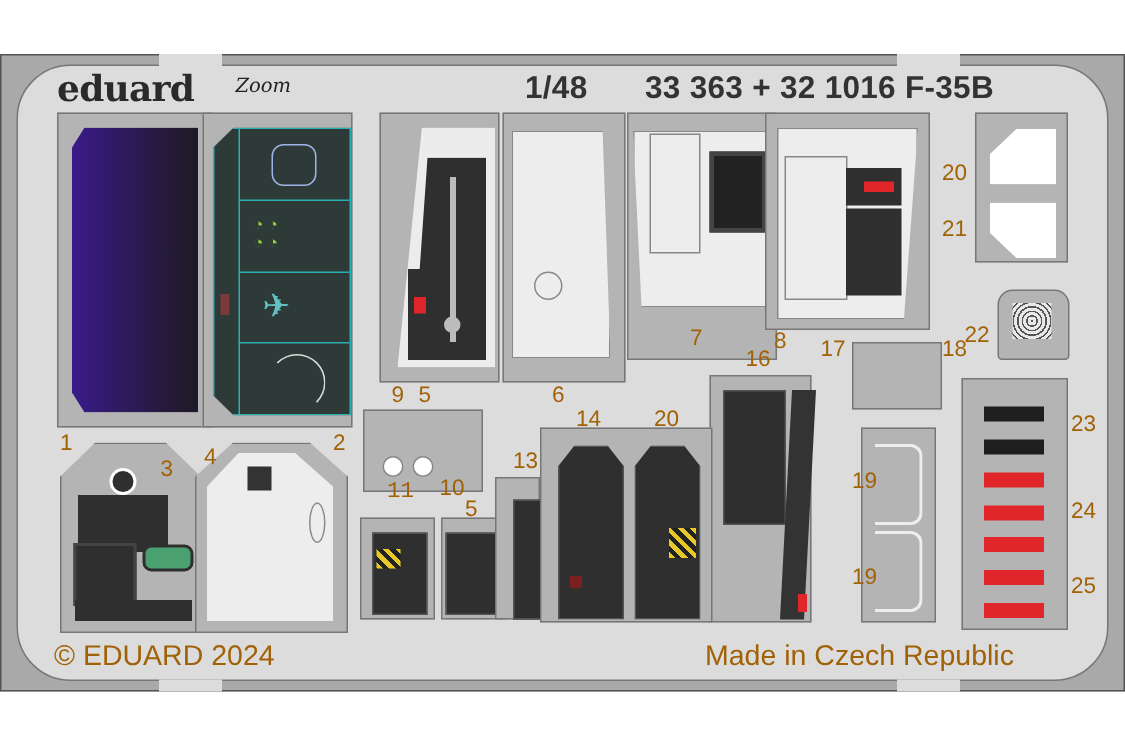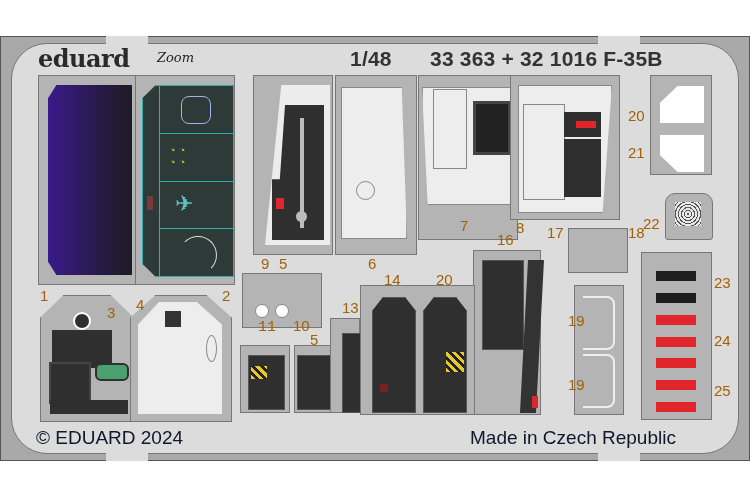--- a/index.html
+++ b/index.html
@@ -7,21 +7,21 @@
   .abs{position:absolute;}
   .fret{position:absolute;left:0;top:36px;width:750px;height:425px;background:#a9a9a9;border:1px solid #555;box-sizing:border-box;}
   .fret-inner{position:absolute;left:10px;top:6px;width:728px;height:411px;background:#dcdcdc;border:1px solid #777;border-radius:36px;box-sizing:border-box;}
   .frame{position:absolute;background:#b4b4b4;border:1px solid #777;box-sizing:border-box;}
   .panel-light{position:absolute;background:#ededed;border:1px solid #888;box-sizing:border-box;}
   .panel-dark{position:absolute;background:#2f2f2f;border:1px solid #555;box-sizing:border-box;}
   .num{position:absolute;font-size:15px;color:#a16207;line-height:1;}
   .title{position:absolute;font-weight:bold;font-size:21px;color:#333;letter-spacing:0.2px;}
   .brand{position:absolute;font-family:"DejaVu Serif",serif;font-weight:bold;font-size:24px;color:#2a2a2a;letter-spacing:-0.5px;}
   .zoom-logo{position:absolute;font-family:"DejaVu Serif",serif;font-style:italic;font-size:13px;color:#222;}
-  .foot{position:absolute;font-size:19px;color:#0f172a;}
+  .foot{position:absolute;font-size:19px;color:#a16207;}
   .red{background:#e0262b;}
   .strip{position:absolute;height:10px;}
   .hazard{background:repeating-linear-gradient(45deg,#e6c829 0 3px,#222 3px 6px);}
 </style>
 </head>
 <body>
 
 <div class="fret">
   <div class="fret-inner"></div>
 </div>

